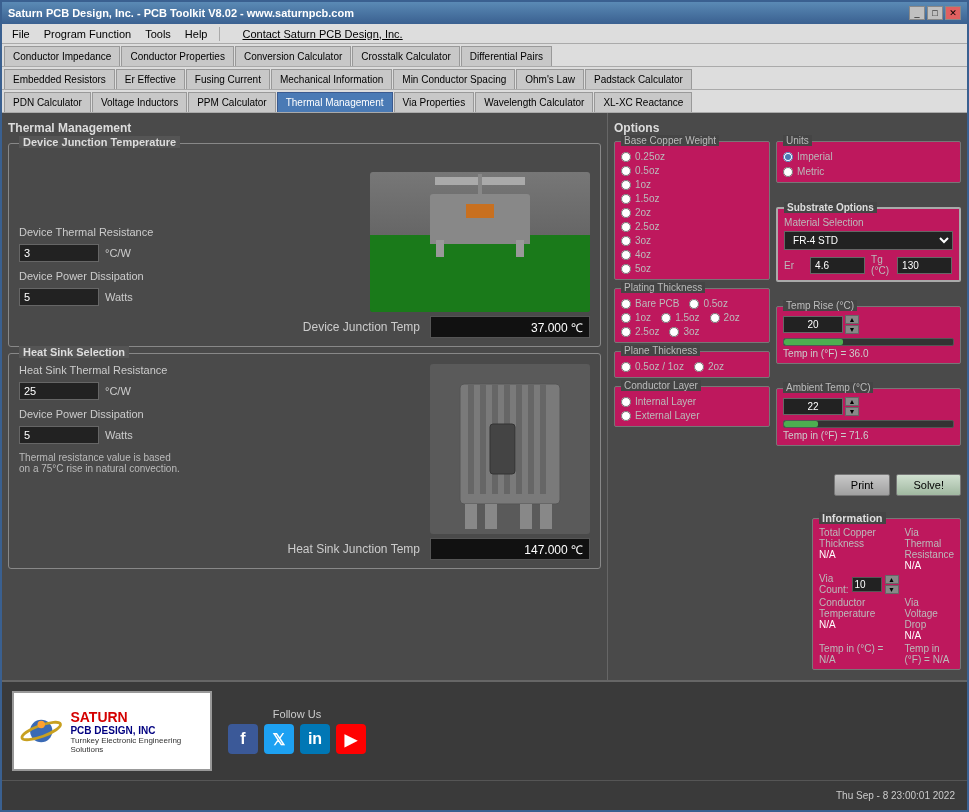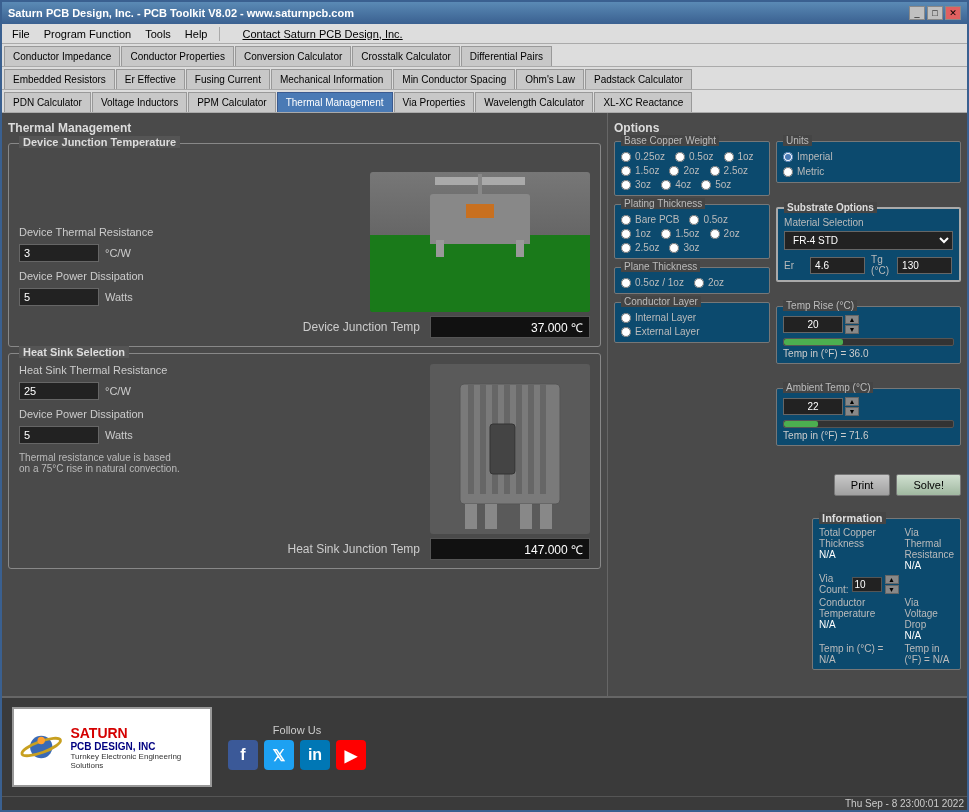--- a/index.html
+++ b/index.html
@@ -119,21 +119,21 @@
 
     
     .note-text { color: #bbb; font-size: 10px; margin-top: 4px; }
 
     .sub-group {
       border: 1px solid #777;
       border-radius: 2px;
       padding: 4px 6px;
       position: relative;
       margin-bottom: 4px;
-      background: #0c4a6e;
+      background: #be185d;
     }
     .sub-group-title {
       position: absolute;
       top: -7px;
       left: 6px;
       background: #454545;
       padding: 0 3px;
       font-size: 10px;
       color: #bbb;
     }
@@ -294,26 +294,26 @@
       font-weight: bold;
     }
     .fb { background: #3b5998; color: white; }
     .tw { background: #1da1f2; color: white; }
     .li { background: #0077b5; color: #ffffff; }
     .yt { background: #ff0000; color: white; }
 
     #status-bar {
       background: #3a3a3a;
       border-top: 1px solid #555;
-      padding: 2px 3px;
+      padding: 2px 12px;
       font-size: 10px;
       color: #ccc;
       display: flex;
       justify-content: flex-end;
-      height: 14px;
+      height: 30px;
       align-items: center;
     }
 
     
     #app-window {
       width: 969px;
       height: 812px;
       border: 2px solid #3a6090;
       overflow: hidden;
       display: flex;
@@ -519,21 +519,21 @@
 
     <div class="right-section">
       <div style="font-size:12px; font-weight:bold; color:#ddd; padding:2px 0;">Options</div>
 
       <div style="display:flex; gap:6px; flex:1;">
 
         <div style="flex:1; display:flex; flex-direction:column; gap:4px;">
 
           <div class="sub-group">
             <div class="sub-group-title">Base Copper Weight</div>
-            <div style="display:flex; flex-wrap:wrap; gap:1px 10px; padding-top:4px;">
+            <div style="display:flex; flex-wrap:wrap; gap:1px 10px; padding-top:4px;flex-direction:column;">
               <div class="radio-item">
                   <input type="radio" name="base_copper" class="radio-input" style="">
                   <span>0.25oz</span>
                 </div>
               <div class="radio-item">
                   <input type="radio" name="base_copper" class="radio-input" style="">
                   <span>0.5oz</span>
                 </div>
               <div class="radio-item">
                   <input type="radio" name="base_copper" class="radio-input" style="">

